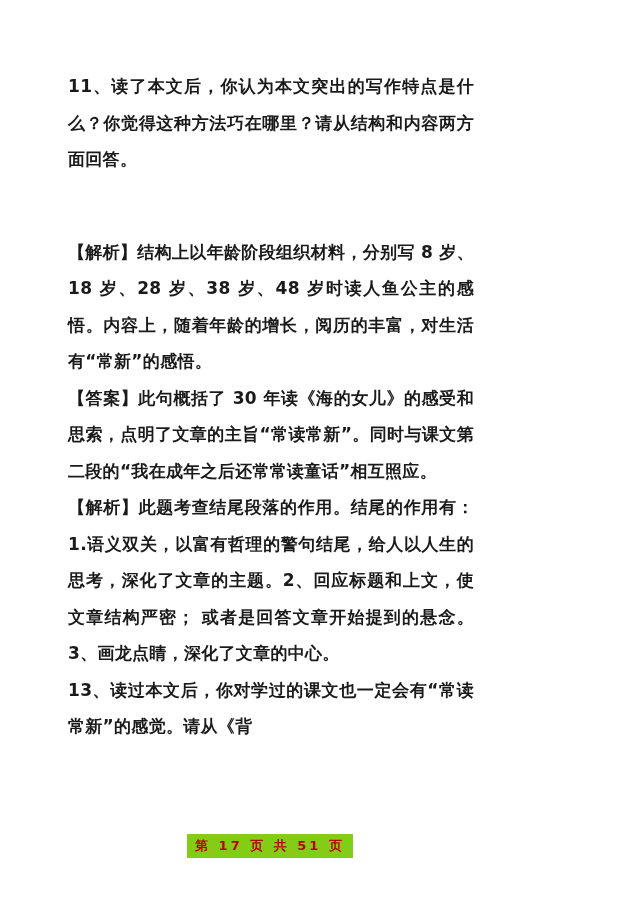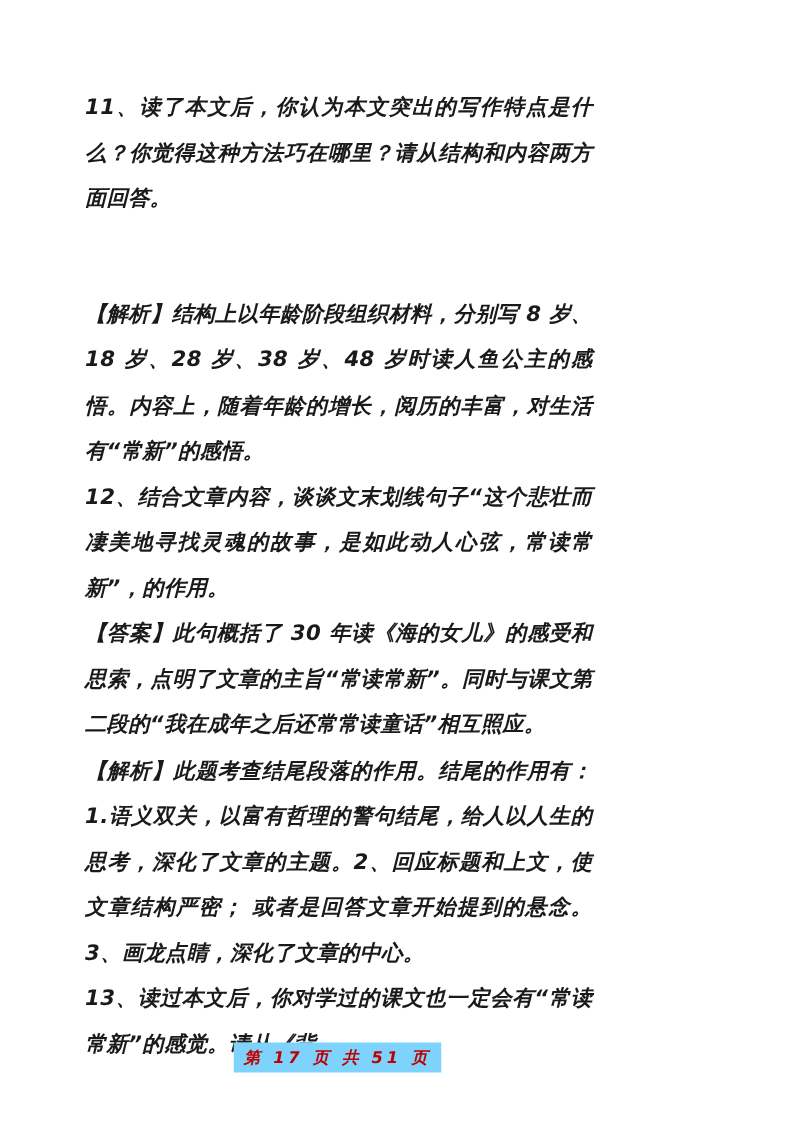--- a/index.html
+++ b/index.html
@@ -7,21 +7,20 @@
     width: 640px;
     background: #ffffff;
     font-family: "DejaVu Sans", "Liberation Sans", sans-serif;
   }
   .page {
     position: relative;
     width: 540px;
     height: 905px;
     background: #ffffff;
     overflow: hidden;
-    font-style: italic;
   }
   .content {
     position: absolute;
     top: 68px;
     left: 68px;
     right: 66px;
   }
   .doc-par {
     font-size: 17px;
     line-height: 36.5px;
@@ -36,37 +35,36 @@
   }
   .footer {
     position: absolute;
     top: 834px;
     left: 0;
     width: 100%;
     text-align: center;
   }
   .page-badge {
     display: inline-block;
-    background: #7dd3fc;
+    background: #84cc16;
     color: #c00000;
     font-size: 13px;
     font-weight: 700;
     letter-spacing: 3px;
     padding: 3px 8px;
   }
 </style>
 </head>
 <body>
 
 <div class="page">
   <div class="content">
     <p class="doc-par">11、读了本文后，你认为本文突出的写作特点是什么？你觉得这种方法巧在哪里？请从结构和内容两方面回答。</p>
     <div class="answer-space"></div>
     <p class="doc-par">【解析】结构上以年龄阶段组织材料，分别写 8 岁、18 岁、28 岁、38 岁、48 岁时读人鱼公主的感悟。内容上，随着年龄的增长，阅历的丰富，对生活有“常新”的感悟。</p>
-    <p class="doc-par">12、结合文章内容，谈谈文末划线句子“这个悲壮而凄美地寻找灵魂的故事，是如此动人心弦，常读常新”，的作用。</p>
     <p class="doc-par">【答案】此句概括了 30 年读《海的女儿》的感受和思索，点明了文章的主旨“常读常新”。同时与课文第二段的“我在成年之后还常常读童话”相互照应。</p>
     <p class="doc-par">【解析】此题考查结尾段落的作用。结尾的作用有：1.语义双关，以富有哲理的警句结尾，给人以人生的思考，深化了文章的主题。2、回应标题和上文，使文章结构严密； 或者是回答文章开始提到的悬念。3、画龙点睛，深化了文章的中心。</p>
     <p class="doc-par">13、读过本文后，你对学过的课文也一定会有“常读常新”的感觉。请从《背</p>
   </div>
 
   <div class="footer">
     <span class="page-badge">第 17 页 共 51 页</span>
   </div>
 </div>
 

